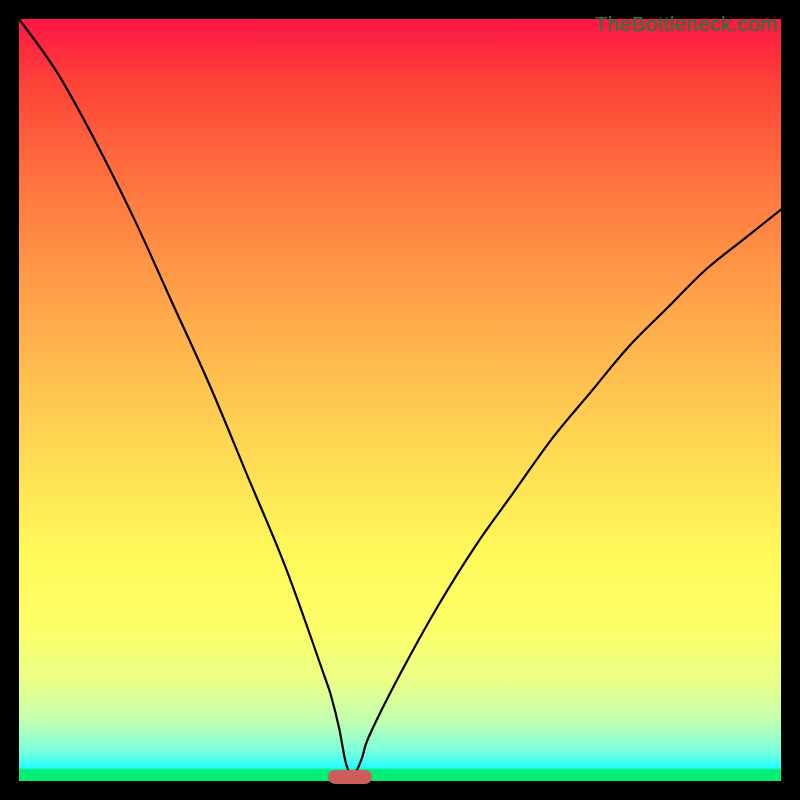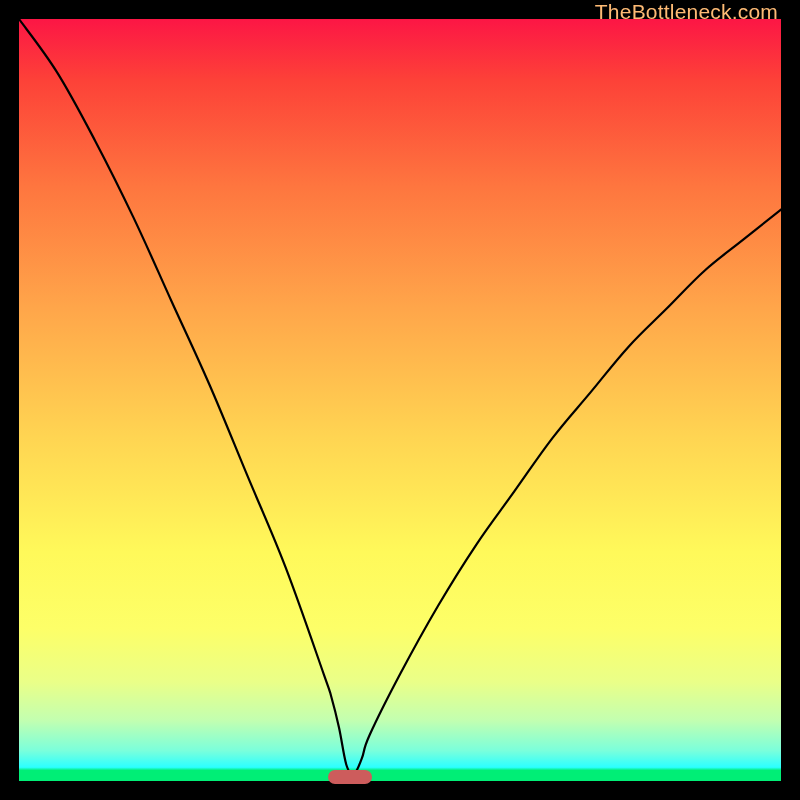--- a/index.html
+++ b/index.html
@@ -36,23 +36,23 @@
       #eaff88 87%,
       #c3ffb0 92%,
       #7bffdb 96%,
       #2cffff 98.2%,
       #00ee76 98.6%,
       #00ee76 100%
     );
   }
   .watermark {
     position: absolute;
-    top: 0px;
+    top: 12px;
     right: 22px;
-    color: #fdba74;
+    color: #15803d;
     font-size: 21px;
     font-weight: 500;
     letter-spacing: 0.2px;
     text-shadow: 0 0 1px rgba(60,60,60,0.3);
   }
   svg.curve {
     position: absolute;
     left: 0;
     top: 0;
     width: 762px;

